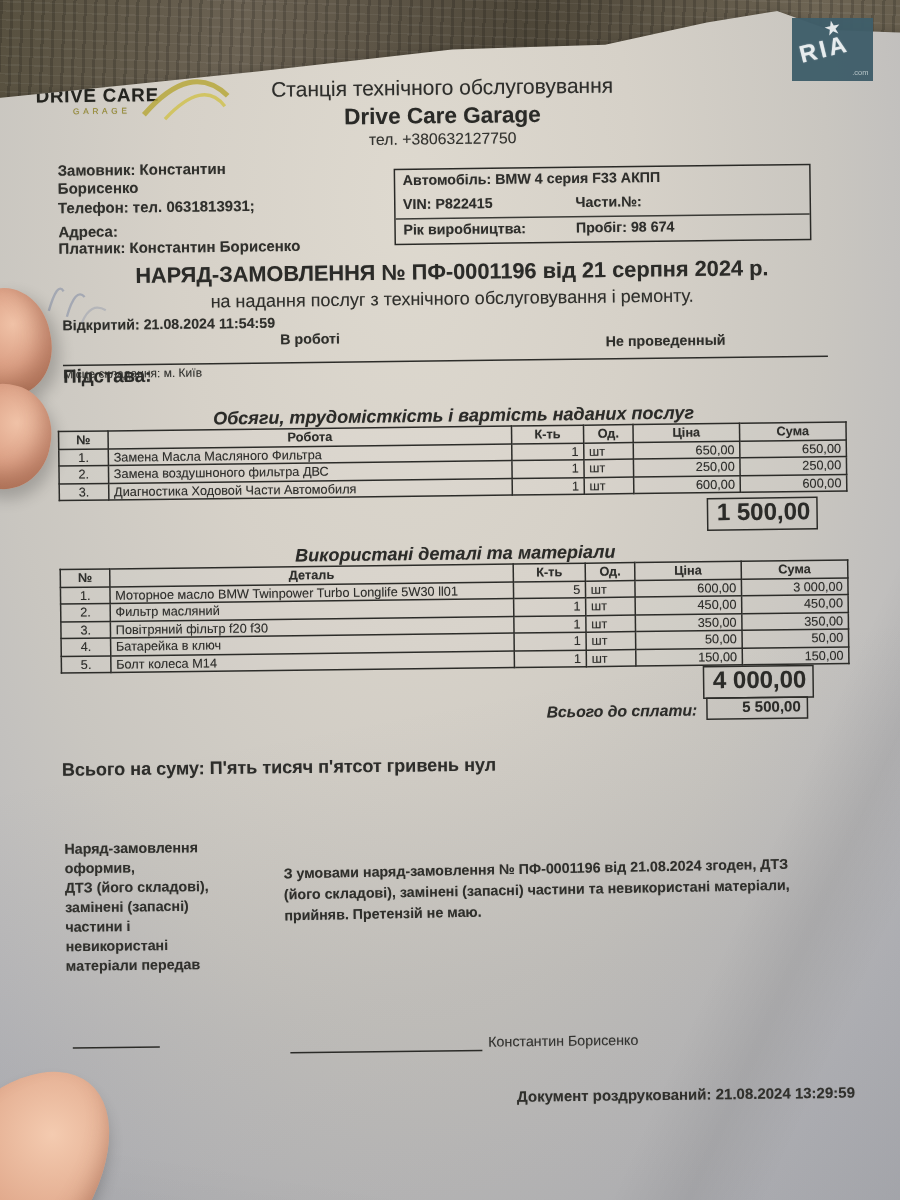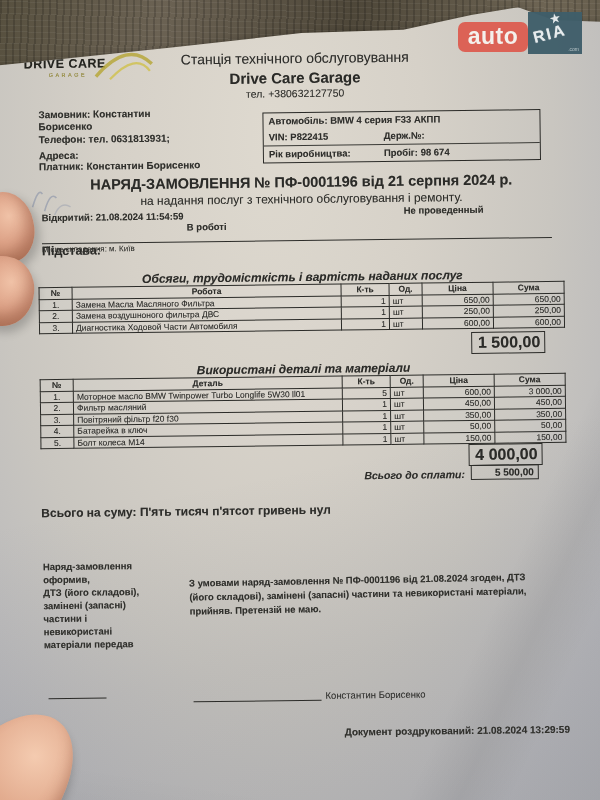--- a/index.html
+++ b/index.html
@@ -118,33 +118,33 @@
         <div class="abs cust" style="left:38px;top:131px;width:200px;">Телефон: тел. 0631813931;</div>
         <div class="abs cust" style="left:38px;top:147px;width:120px;">Адреса:</div>
         <div class="abs cust" style="left:38px;top:158px;width:220px;">Платник: Константин Борисенко</div>
 
         <div class="abs veh-box" style="left:262px;top:112px;width:276px;">
           <div class="veh-row">
             <span>Автомобіль: BMW 4 серия F33 АКПП</span>
           </div>
           <div class="veh-row veh-row2">
             <span>VIN: P822415</span>
-            <span class="veh-col2">Держ.№:</span>
+            <span class="veh-col2">Части.№:</span>
           </div>
           <div class="veh-row">
             <span>Рік виробництва:</span>
             <span class="veh-col2">Пробіг: 98 674</span>
           </div>
         </div>
 
         <div class="abs doc-title" style="left:40px;top:174px;width:520px;">НАРЯД-ЗАМОВЛЕННЯ № ПФ-0001196 від 21 серпня 2024 р.</div>
         <div class="abs doc-sub" style="left:40px;top:192px;width:520px;">на надання послуг з технічного обслуговування і ремонту.</div>
         <div class="abs meta" style="left:40px;top:209px;">Відкритий: 21.08.2024 11:54:59</div>
         <div class="abs meta" style="left:185px;top:220px;">В роботі</div>
-        <div class="abs meta" style="left:402px;top:206px;">Не проведенный</div>
+        <div class="abs meta" style="left:402px;top:224px;">Не проведенный</div>
         <div class="abs pidstava" style="left:40px;top:241px;">Підстава:</div>
         <div class="abs rule" style="left:40px;top:240px;width:510px;"></div>
         <div class="abs small" style="left:40px;top:242px;">Місце складання: м. Київ</div>
 
         <div class="abs sec-title" style="left:60px;top:270px;width:480px;">Обсяги, трудомісткість і вартість наданих послуг</div>
         <div class="abs" style="left:36px;top:284px;">
           <table class="doc">
             <thead>
                 <tr>
                   <th class="c0">№</th>
@@ -268,21 +268,20 @@
         </svg>
         <svg class="abs pen-mark" style="left:50px;top:196px;opacity:.32;" width="24" height="20" viewBox="0 0 24 20">
           <path d="M3 16 Q9 2 19 8" fill="none" stroke="#7b87a3" stroke-width="1.5"></path>
         </svg>
 
       </div>
     </div>
   </div>
 
   <div class="badge">
-    <div class="badge-red">auto</div>
     <div class="badge-teal">
       <span class="badge-star">★</span>
       <span class="badge-ria">RIA</span>
       <span class="badge-com">.com</span>
     </div>
   </div>
 
   <div class="finger finger-1"></div>
   <div class="finger finger-2"></div>
   <div class="finger finger-3"></div>

